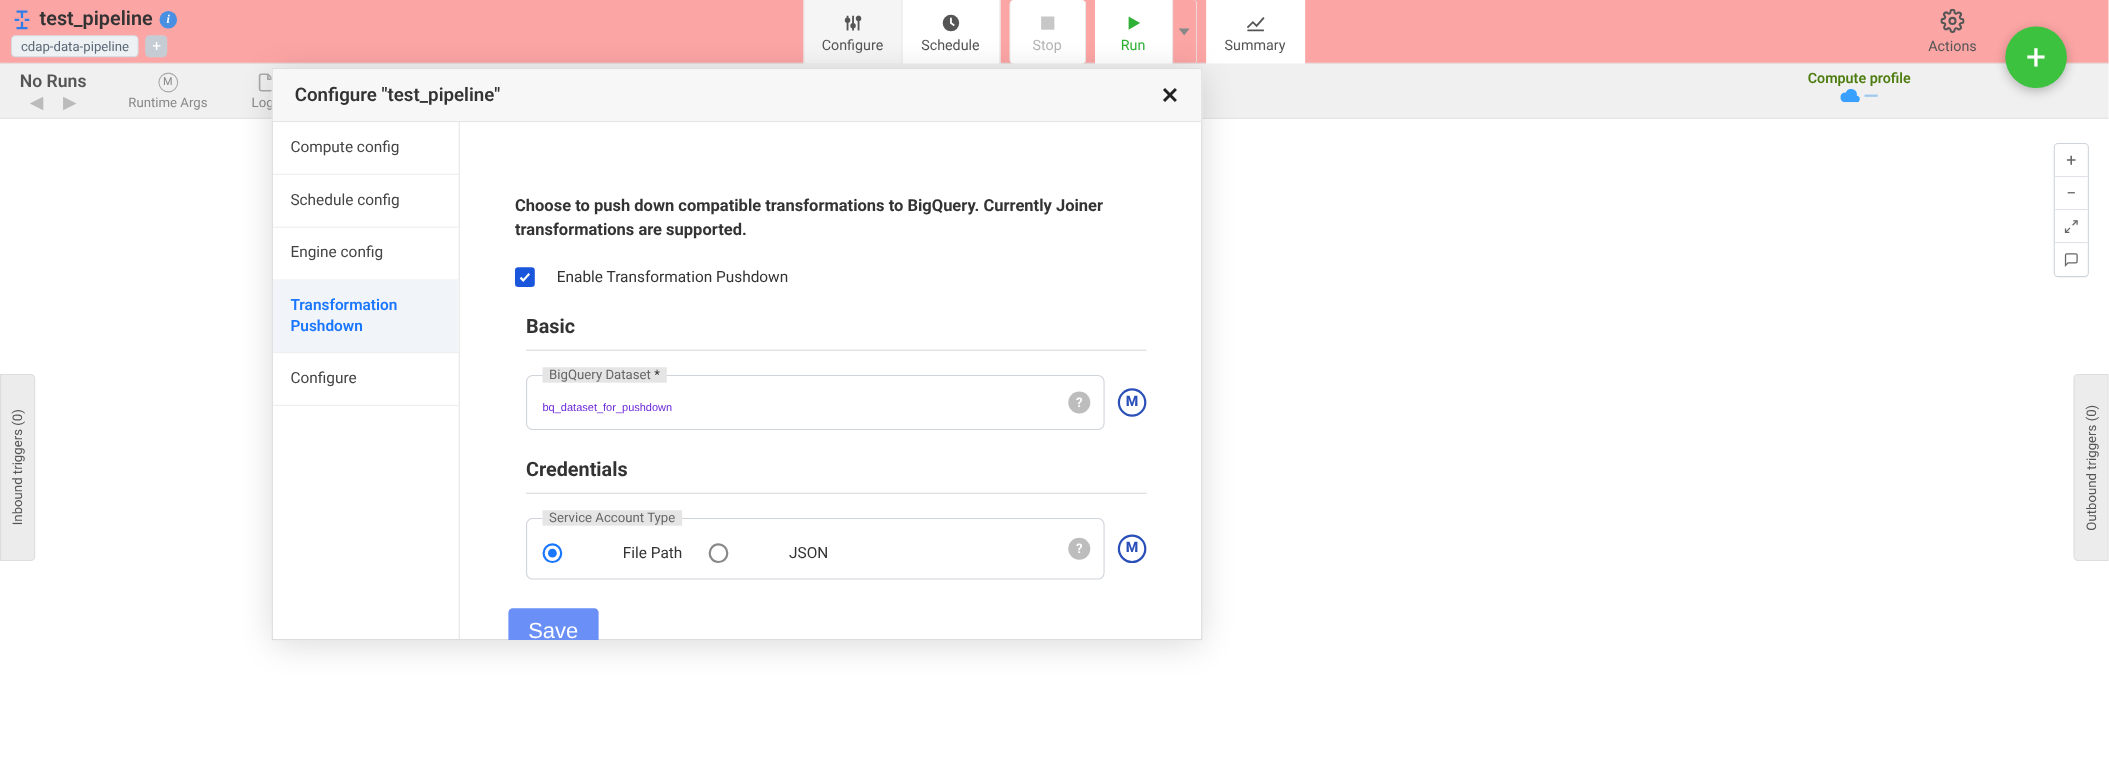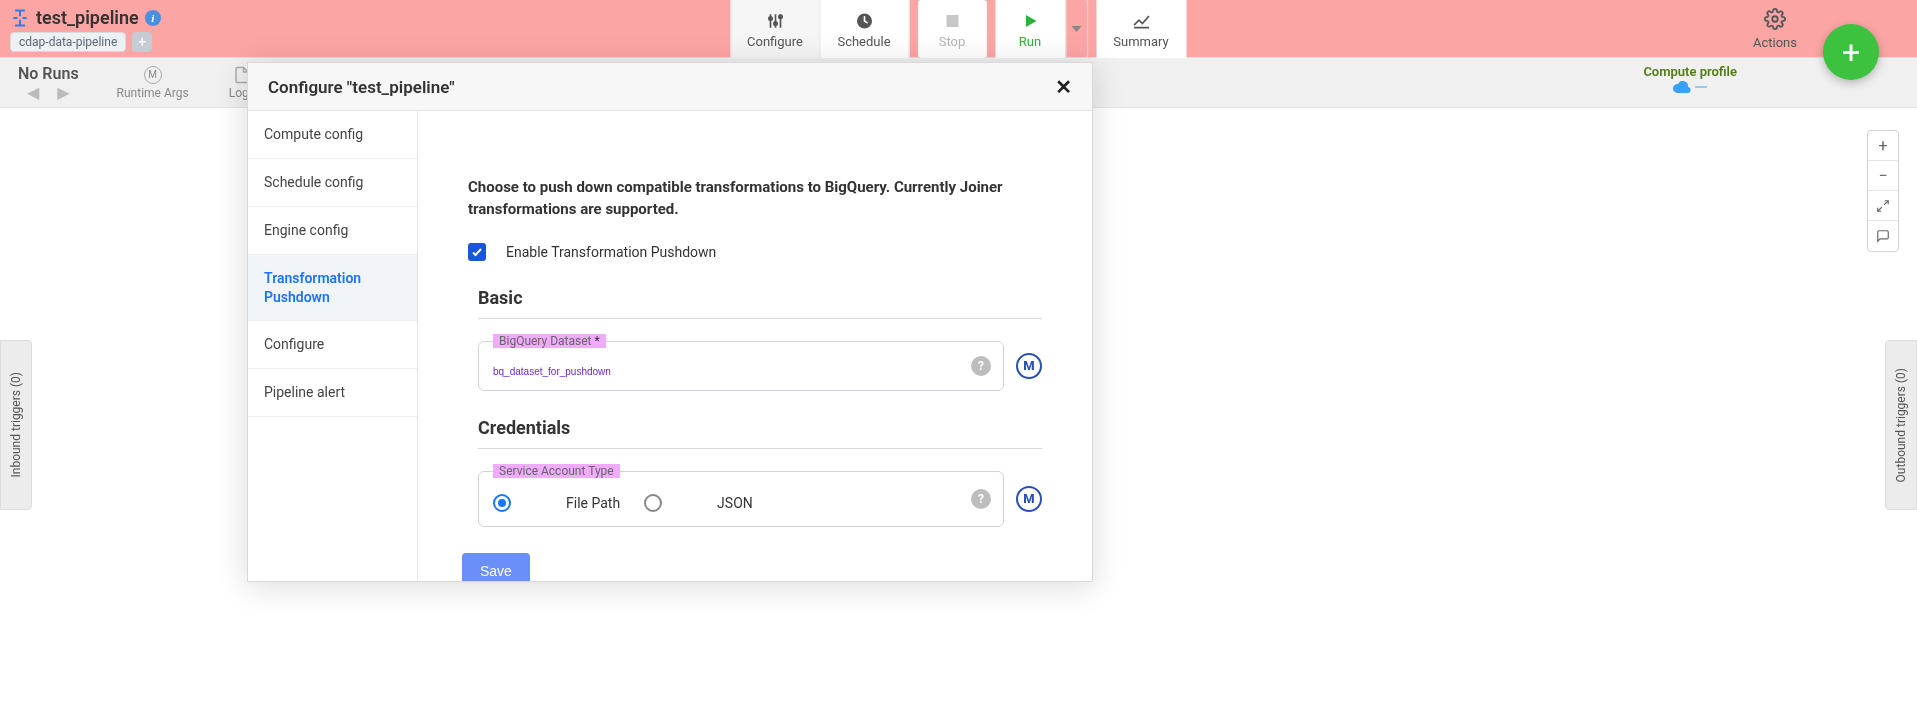--- a/index.html
+++ b/index.html
@@ -74,33 +74,33 @@
   .mc-desc { font-size:15px; font-weight:700; color:#333; line-height:1.45; margin-bottom:22px;margin-top:44px; }
   .chk-row { display:flex; align-items:center; gap:20px; margin-bottom:26px; }
   .chk { width:18px; height:18px; border-radius:3px; background:#1a56db; display:flex; align-items:center; justify-content:center; color:#fff; font-size:12px; cursor:pointer; }
   .chk-label { font-size:14px; color:#333; }
   .section-indent { margin-left:10px; }
   .section-title { font-size:18px; font-weight:700; color:#333; margin-bottom:10px; }
   .section-rule { border:none; border-top:1px solid #d9d9d9; margin-bottom:22px; }
   .field-wrap { display:flex; align-items:center; gap:12px; margin-bottom:26px; }
   .field-outer { position:relative; flex:1; }
   .field-box { border:1px solid #cfd4da; border-radius:6px; padding:20px 40px 12px 14px; position:relative; }
-  .field-float-label { position:absolute; top:-8px; left:14px; background:#f0abfc; padding:0 6px; font-size:12px; color:#666; }
+  .field-float-label { position:absolute; top:-8px; left:14px; background:#e5e5e5; padding:0 6px; font-size:12px; color:#666; }
   .field-float-label .req { color:#333; margin-left:3px; }
   .field-input { border:none; outline:none; width:100%; font-size:10px; color:#6d28d9; }
   .help-q { position:absolute; right:12px; top:50%; transform:translateY(-50%); width:20px; height:20px; border-radius:50%; background:#bdbdbd; color:#fff; display:flex; align-items:center; justify-content:center; font-size:12px; font-weight:bold; cursor:pointer; }
   .macro-badge { width:26px; height:26px; border:2px solid #2a4fb8; border-radius:50%; color:#2a4fb8; display:flex; align-items:center; justify-content:center; font-size:13px; font-weight:800; cursor:pointer; flex-shrink:0; }
   .radio-row { display:flex; gap:24px; align-items:center; padding-top:2px; }
   .radio-item { display:flex; align-items:center; gap:8px; cursor:pointer; }
   .radio-circle { width:18px; height:18px; border-radius:50%; border:2px solid #888; display:flex; align-items:center; justify-content:center; }
   .radio-circle.sel { border-color:#1976ff; }
   .radio-dot { width:8px; height:8px; border-radius:50%; background:#1976ff; }
   .radio-label { font-size:14px; color:#333;margin-left:47px; }
   .save-row { margin-top:6px; margin-left:-6px; }
-  .save-btn { background:#6a8ff7; color:#fff; border:none; border-radius:4px; padding:10px 18px; font-size:14px; cursor:pointer;text-align:right; }
+  .save-btn { background:#6a8ff7; color:#fff; border:none; border-radius:4px; padding:10px 18px; font-size:20px; cursor:pointer;text-align:right; }
 </style>
 </head>
 <body>
 
 <div class="topbar">
   <div class="title-block">
     <div class="title-row">
       <span class="app-logo">
         <svg viewBox="0 0 24 24" width="20" height="20" fill="none" stroke="currentColor" stroke-width="2.5">
             <path d="M6 3 H18 M6 21 H18 M12 3 V10 M12 14 V21 M4 12 H9 M15 12 H20"></path>
@@ -251,21 +251,20 @@
     <span class="modal-title">Configure "test_pipeline"</span>
     <span class="modal-close">✕</span>
   </div>
   <div class="modal-body">
     <div class="modal-sidebar">
       <div class="ms-item">Compute config</div>
       <div class="ms-item">Schedule config</div>
       <div class="ms-item">Engine config</div>
       <div class="ms-item active">Transformation Pushdown</div>
       <div class="ms-item">Configure</div>
-      <div class="ms-item">Pipeline alert</div>
     </div>
     <div class="modal-content">
       <div class="mc-desc">Choose to push down compatible transformations to BigQuery. Currently Joiner transformations are supported.</div>
 
       <div class="chk-row">
         <div class="chk">
           <svg width="12" height="12" viewBox="0 0 24 24" fill="none" stroke="#fff" stroke-width="4">
               <polyline points="4,13 9,18 20,6"></polyline>
             </svg>
         </div>

